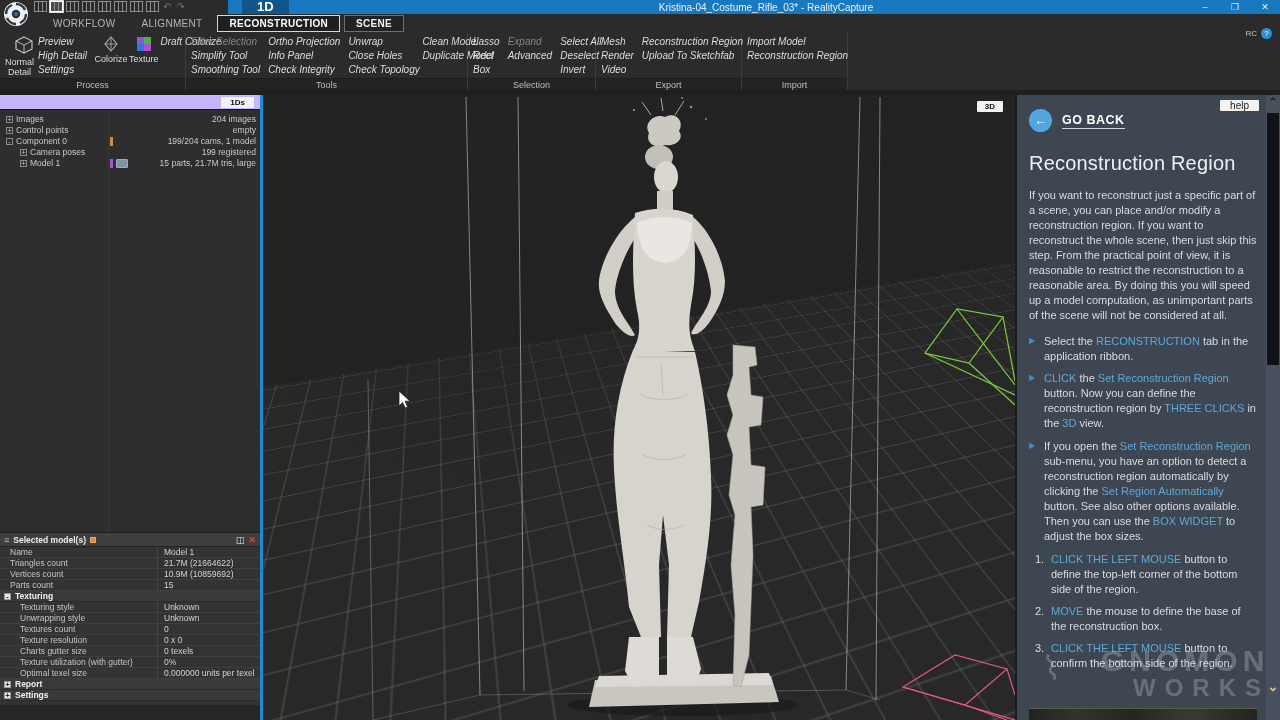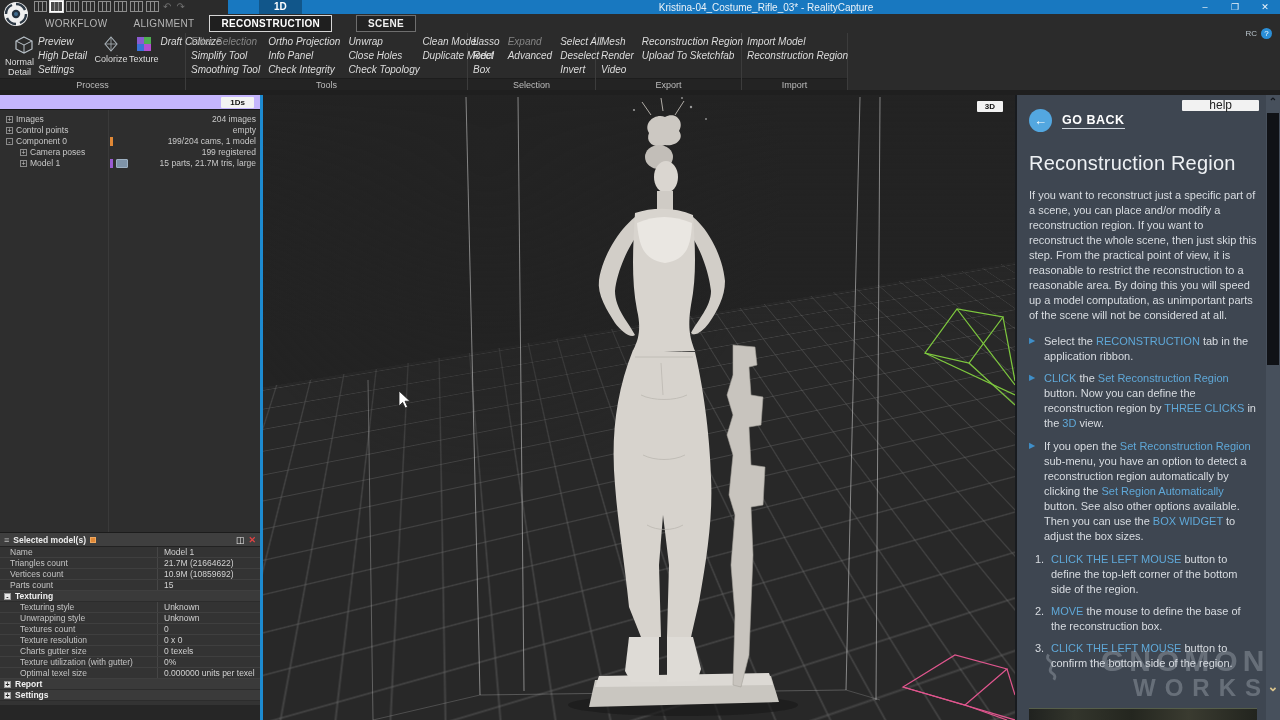--- a/index.html
+++ b/index.html
@@ -7,35 +7,35 @@
               font-family:"Liberation Sans", sans-serif; }
   .app { position:relative; width:1280px; height:720px; background:#262626; }
 
   
   .titlebar { position:absolute; left:0; top:0; width:1280px; height:14px; background:#2b2b2b; }
   .titlebar .bluezone { position:absolute; left:228px; top:0; right:0; height:14px; background:#1878c0; display:flex; align-items:center; }
   .qat { position:absolute; left:34px; top:1px; display:flex; align-items:center; gap:3px; }
   .wicon { width:13px; height:11px; border:1px solid #8d8d8d; background:linear-gradient(90deg,transparent 3px,#8d8d8d 3px,#8d8d8d 4px,transparent 4px,transparent 7px,#8d8d8d 7px,#8d8d8d 8px,transparent 8px); }
   .wicon.active { border-color:#ffffff; outline:1px solid #dcdcdc; background-color:#4a4a4a; }
   .undo { color:#6f6f6f; font-size:10px; line-height:11px; padding:0 1px; }
-  .vtab { margin-left:31px; background:rgba(0,0,0,.28); color:#fff; font-size:10px; font-weight:bold; padding:1px 15px 2px 15px; height:14px; display:flex; align-items:center; }
+  .vtab { margin-left:14px; background:rgba(0,0,0,.28); color:#fff; font-size:13px; font-weight:bold; padding:1px 15px 2px 15px; height:14px; display:flex; align-items:center; }
   .wtitle { position:absolute; left:0; right:0; text-align:center; color:#eaf2f8; font-size:10px; pointer-events:none;padding-left:24px; }
   .winbtns { position:absolute; right:0; top:0; height:14px; display:flex; }
   .winbtn { width:30px; height:14px; color:#eef5fa; font-size:9px; display:flex; align-items:center; justify-content:center; }
   .logo { position:absolute; left:3px; top:1px; width:26px; height:26px; z-index:5; }
   .rc-badge { position:absolute; right:8px; top:28px; display:flex; align-items:center; gap:4px; z-index:5; }
   .rc-badge .rc { color:#b9c4cc; font-size:8px; }
   .rc-badge .qmark { width:11px; height:11px; border-radius:50%; background:#2b8fd8; color:#fff; font-size:8px; display:flex; align-items:center; justify-content:center; }
 
   
-  .tabrow { position:absolute; left:0; top:14px; width:1280px; height:19px; background:#2b2b2b; display:flex; align-items:center; }
+  .tabrow { position:absolute; left:0; top:14px; width:1280px; height:19px; background:#2b2b2b; display:flex; align-items:center;padding-left:8px; }
   .rtab { font-size:10px; color:#b5b5b5; padding:2px 11px; margin-right:4px; letter-spacing:.3px; }
   .rtab.first { margin-left:34px; }
   .rtab.active { color:#ffffff; border:1px solid #d6d6d6; background:#1f1f1f; font-weight:bold; }
-  .rtab.outlined { color:#f0f0f0; border:1px solid #6e6e6e; background:#222; font-weight:bold;margin-left:20px; }
+  .rtab.outlined { color:#f0f0f0; border:1px solid #6e6e6e; background:#222; font-weight:bold; }
 
   
   .ribbon { position:absolute; left:0; top:33px; width:1280px; height:57px; background:#2b2b2b; display:flex; }
   .group { height:57px; border-right:1px solid #3c3c3c; display:flex; flex-direction:column; }
   .g-body { flex:1; display:flex; padding:2px 4px 0 5px; }
   .g-cap { height:12px; background:#232323; border-top:1px solid #1d1d1d; color:#bdbdbd; font-size:9px; text-align:center; line-height:12px; }
   .ricol { display:flex; flex-direction:column; margin-right:8px;font-style:italic; }
   .ri { font-size:10px; color:#dcdcdc; line-height:14px; white-space:nowrap; }
   .ri.dim { color:#858585; }
   .bigbtn { width:34px; display:flex; flex-direction:column; align-items:flex-end; margin-right:4px; }
@@ -93,21 +93,21 @@
       repeating-linear-gradient(0deg, rgba(110,110,110,.38) 0 1px, transparent 1px 27px);
     transform-origin:50% 0;
     transform:perspective(650px) rotateX(57deg) rotateZ(-17deg);
   }
   .vp-fade { position:absolute; inset:0; background:radial-gradient(ellipse at 30% 10%, rgba(35,35,35,.9) 0%, rgba(35,35,35,0) 40%), linear-gradient(180deg, #232323 0, rgba(35,35,35,0) 38%); }
   .vp-label { position:absolute; right:12px; top:6px; background:#f2f2f2; color:#111; font-size:8px; font-weight:bold; padding:0 8px; line-height:11px; border-radius:1px; z-index:9; }
   .vpsvg { position:absolute; inset:0; z-index:5; }
 
   
   .help { width:265px; height:625px; position:relative; background:#3e4651; border-left:2px solid #181b1f; overflow:hidden; }
-  .help-tab { position:absolute; top:5px; right:21px; background:#f2f2f2; color:#222; font-size:12px; padding:0 27px; line-height:11px; border-radius:1px; z-index:6; }
+  .help-tab { position:absolute; top:5px; right:21px; background:#f2f2f2; color:#222; font-size:10px; padding:0 10px; line-height:11px; border-radius:1px; z-index:6; }
   .help-content { position:absolute; left:12px; right:23px; top:10px; color:#d8dce1; }
   .goback { display:flex; align-items:center; margin:4px 0 20px 0; }
   .goback .circ { width:23px; height:23px; border-radius:50%; background:#53a7e0; color:#fff; display:flex; align-items:center; justify-content:center; font-size:13px; margin-right:10px; }
   .goback .gbl { color:#fff; font-weight:bold; font-size:12.5px; letter-spacing:.5px; border-bottom:1px solid #cfd6dd; padding-bottom:1px; }
   .help h1 { font-size:20px; font-weight:400; color:#eef1f4; letter-spacing:.2px; margin-bottom:13px; }
   .hp { font-size:11px; line-height:1.36; margin-bottom:11px; }
   .kw { color:#5fa8d8; }
   .bullet { display:flex; margin-bottom:8px; }
   .bullet .bm { color:#3f8fc9; font-size:8px; width:15px; flex:none; padding-top:2px; }
   .bullet .bt { font-size:11px; line-height:1.36; }

